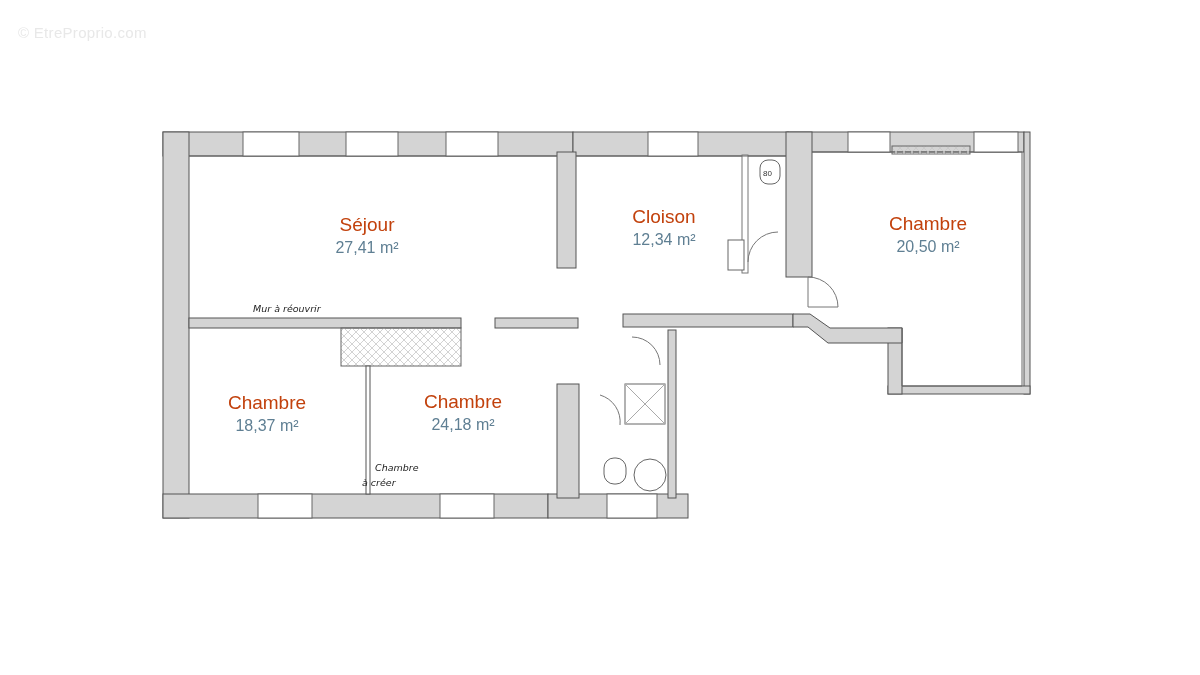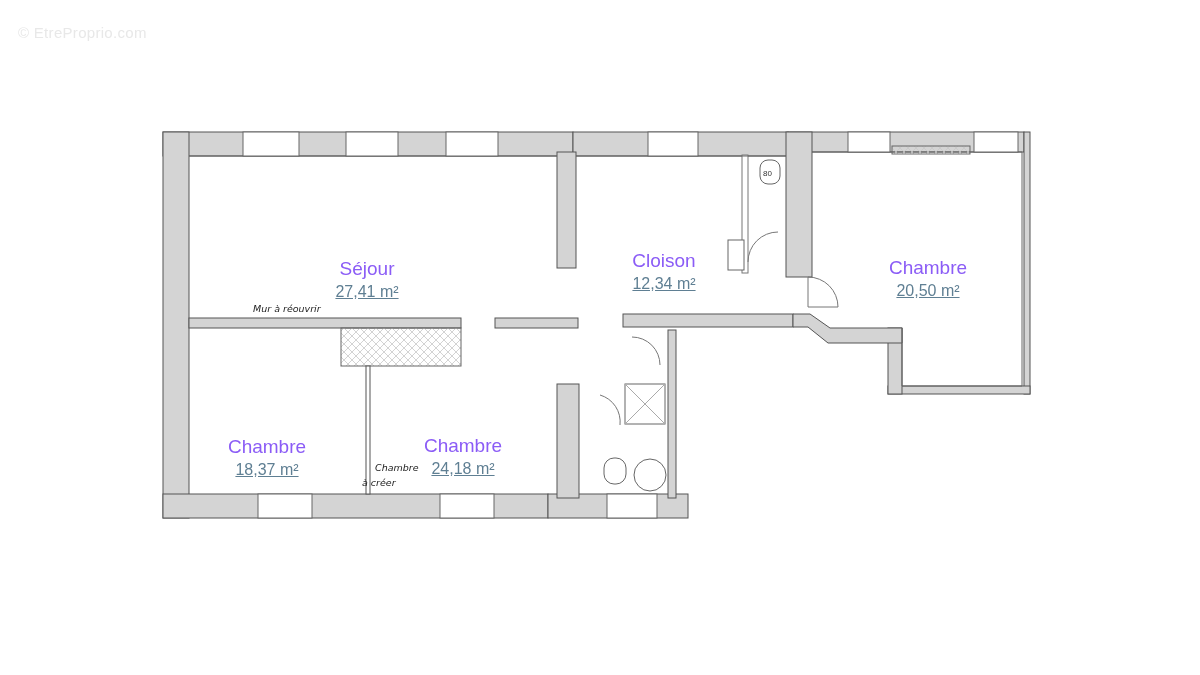--- a/index.html
+++ b/index.html
@@ -1,21 +1,21 @@
 <!DOCTYPE html>
 <html><head>
 <meta charset="utf-8">
 <style>
   html, body { margin: 0; padding: 0; background: #ffffff; }
   body { width: 1200px; height: 675px; position: relative; overflow: hidden; font-family: "DejaVu Sans", sans-serif; }
   .watermark { position: absolute; left: 18px; top: 24px; font-size: 15px; color: #e8e8e8; letter-spacing: 0.3px; font-family: "Liberation Sans", sans-serif; }
   svg.plan { position: absolute; left: 0; top: 0; }
   .room-label { position: absolute; transform: translateX(-50%); text-align: center; white-space: nowrap; }
-  .room-name { font-family: "Liberation Sans", sans-serif; font-size: 19px; color: #8b5cf6; line-height: 24px; margin-top: 44px; }
-  .room-area { font-family: "Liberation Sans", sans-serif; font-size: 16px; color: #5f7f93; line-height: 22px; text-decoration: underline; }
+  .room-name { font-family: "Liberation Sans", sans-serif; font-size: 19px; color: #c2410c; line-height: 24px; }
+  .room-area { font-family: "Liberation Sans", sans-serif; font-size: 16px; color: #5f7f93; line-height: 22px; }
   .note { position: absolute; font-family: "DejaVu Sans", sans-serif; font-style: italic; font-size: 9.5px; color: #222; line-height: 14px; }
 </style>
 </head>
 <body>
 
 <div class="watermark">© EtreProprio.com</div>
 
 <svg class="plan" width="1200" height="675" viewBox="0 0 1200 675" xmlns="http://www.w3.org/2000/svg">
   <defs>
     <pattern id="hatch" width="8" height="8" patternUnits="userSpaceOnUse">

